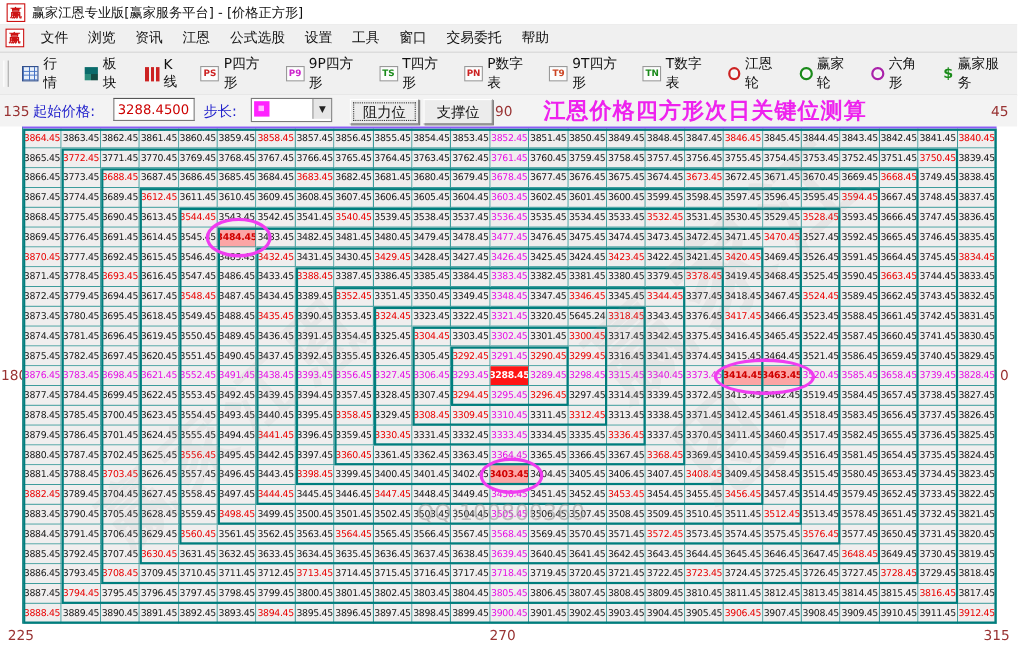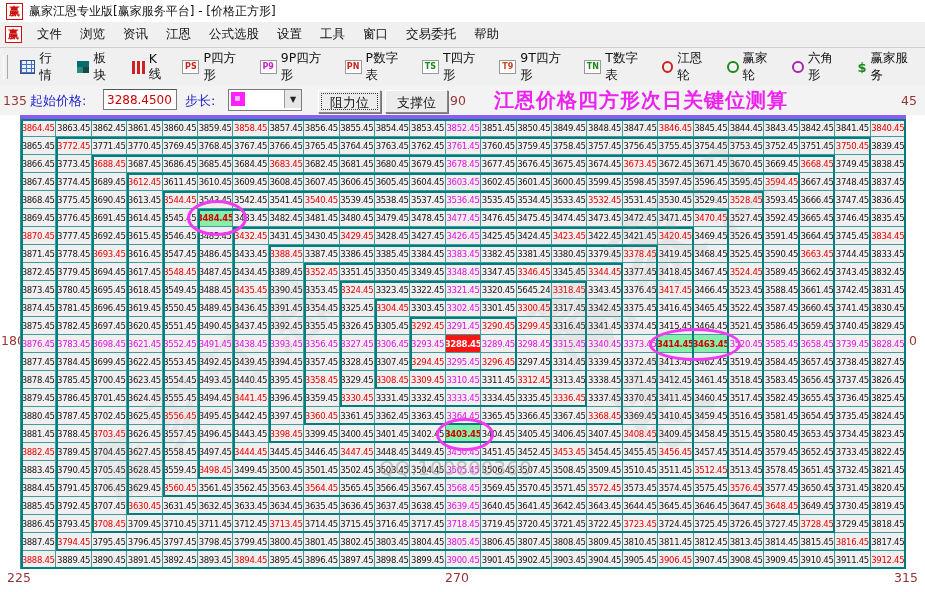--- a/index.html
+++ b/index.html
@@ -42,28 +42,28 @@
   .combo-arrow{position:absolute;right:0;top:0;width:16px;height:18px;background:#e6e6e6;border-left:1px solid #999;
                display:flex;align-items:center;justify-content:center;font-size:8px;color:#222;}
   .btn{position:absolute;top:4px;height:23px;background:#ececec;border:1px solid #888;
        border-top-color:#fff;border-left-color:#fff;box-shadow:1px 1px 0 #777;
        font:13px "DejaVu Sans",sans-serif;color:#111;text-align:center;line-height:21px;}
   .btn.focused:before{content:"";position:absolute;inset:2px;border:1px dotted #333;}
   .heading{position:absolute;left:494px;top:1px;font-size:20px;font-weight:bold;color:#ee22ee;letter-spacing:1px;}
   .angle{position:absolute;color:#993333;font-size:12.5px;}
   
   .gridwrap{position:absolute;left:20px;top:115px;width:885px;height:450px;
-            border-top:4px solid #8b5cf6;border-left:1px solid #2f9090;}
+            border-top:2px solid #8b5cf6;border-left:1px solid #2f9090;}
   .grid{display:grid;grid-template-columns:repeat(25,1fr);grid-auto-rows:18px;width:885px;height:450px;}
   .cell{border-right:1px solid #3d9c9c;border-bottom:1px solid #3d9c9c;background:#f0eeee;color:#151515;
         font:8.5px "DejaVu Sans",sans-serif;display:flex;align-items:center;justify-content:center;
         overflow:hidden;white-space:nowrap;letter-spacing:-0.3px;}
   .cell.red{color:#e80000;}
   .cell.mag{color:#e410e4;}
-  .cell.yel{background:#86efac;color:#d00000;font-weight:bold;}
+  .cell.yel{background:#fca5a5;color:#d00000;font-weight:bold;}
   .cell.ctr{background:#ff1414;color:#fff;font-weight:bold;}
   .ringlayer,.wmlayer,.hllayer{position:absolute;left:0;top:0;width:885px;height:450px;pointer-events:none;}
   .ring{position:absolute;border:2px solid #007d7d;box-sizing:border-box;}
   .ellipse{position:absolute;border:3px solid #f03cf0;border-radius:50%;box-sizing:border-box;}
   .wm{position:absolute;color:#9a9a9a;}
   .wm-qq{left:358px;top:337px;font-size:20px;opacity:.55;}
   .wm-site{left:212px;top:215px;font-size:15px;opacity:.5;}
   .wm-ghost1{left:520px;top:30px;font-size:88px;opacity:.10;letter-spacing:14px;transform:rotate(-42deg);font-weight:bold;}
   .wm-ghost2{left:40px;top:220px;font-size:66px;opacity:.09;letter-spacing:10px;transform:rotate(-42deg);font-weight:bold;}
 </style>
@@ -110,26 +110,26 @@
         </span>
         <span class="tb-item">
           <span class="tbico lbx" style="color: rgb(204, 34, 34);">PS</span>
           <span>P四方形</span>
         </span>
         <span class="tb-item">
           <span class="tbico lbx" style="color: rgb(204, 34, 204);">P9</span>
           <span>9P四方形</span>
         </span>
         <span class="tb-item">
+          <span class="tbico lbx" style="color: rgb(26, 138, 26);">TS</span>
+          <span>T四方形</span>
+        </span>
+        <span class="tb-item">
           <span class="tbico lbx" style="color: rgb(204, 34, 34);">PN</span>
           <span>P数字表</span>
-        </span>
-        <span class="tb-item">
-          <span class="tbico lbx" style="color: rgb(26, 138, 26);">TS</span>
-          <span>T四方形</span>
         </span>
         <span class="tb-item">
           <span class="tbico lbx" style="color: rgb(204, 68, 34);">T9</span>
           <span>9T四方形</span>
         </span>
         <span class="tb-item">
           <span class="tbico lbx" style="color: rgb(26, 138, 26);">TN</span>
           <span>T数字表</span>
         </span>
         <span class="tb-item">

